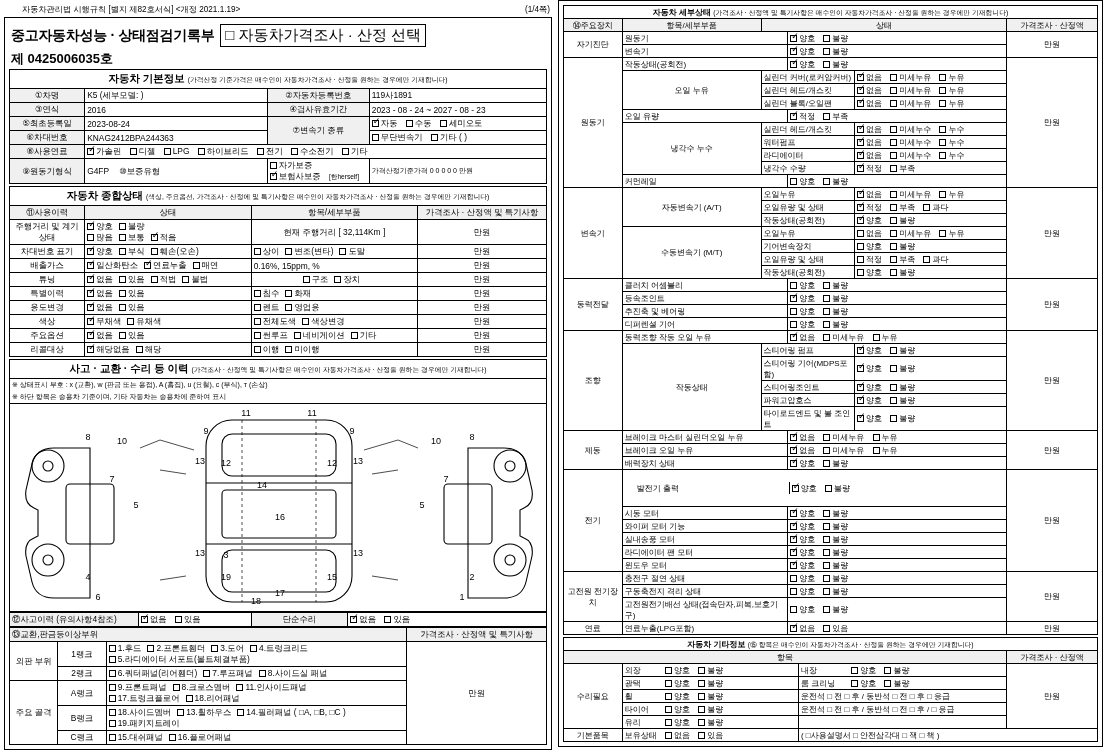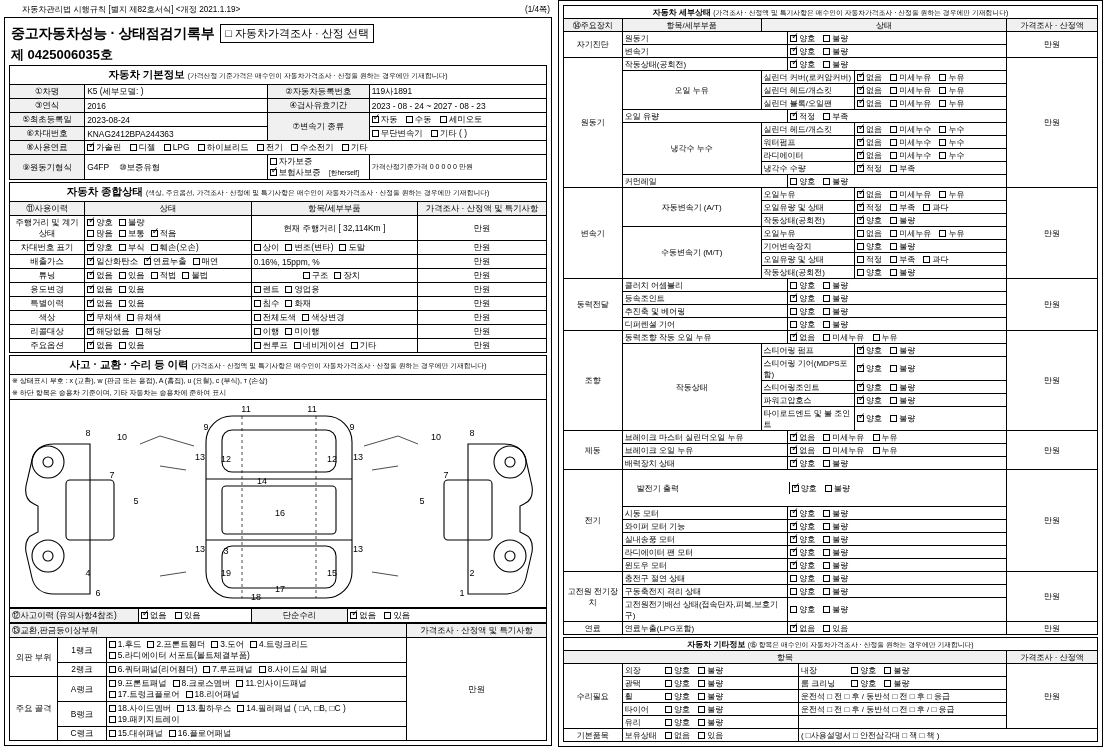--- a/index.html
+++ b/index.html
@@ -16,21 +16,21 @@
   .page-left { left: 4px; width: 548px; }
   .page-right { left: 558px; width: 545px; }
 
   .hdr { display:flex; justify-content:space-between; align-items:flex-end; font-size:8.2px; padding: 4px 2px 2px 2px; margin-left: 16px; }
   .hdr .r { font-size: 8.2px; }
 
   .frame { border: 1.6px solid #000; padding: 4px; }
 
   .title-row { display:flex; align-items:center; justify-content:flex-start; gap:6px; padding: 2px 0 0 2px; }
   .doc-title { font-size: 14px; font-weight: bold; letter-spacing: -0.3px; }
-  .title-check { font-size: 11px; border:1px solid #000; padding: 1px 4px; }
+  .title-check { font-size: 15px; border:1px solid #000; padding: 1px 4px; }
   .subnote { text-align:center; font-size: 7.4px; margin-top:1px; }
   .docno { font-size: 13px; font-weight:bold; margin: 3px 0 1px 2px; }
 
   table { border-collapse: collapse; width: 100%; }
   td, th { border: 0.8px solid #000; padding: 1px 2px; font-size: 8.4px; vertical-align: middle; }
   .sec-title { text-align:center; font-weight:bold; font-size: 10.5px; padding: 2px; }
   .sec-title small { font-weight: normal; font-size: 6.8px; }
   .c { text-align:center; }
   .l { text-align:left; }
   .gray { background:#f0f0f0; }
@@ -180,66 +180,66 @@
         <td class="c">튜닝</td>
         <td>
           <span class="opt"><span class="cb on"></span><span>없음</span></span><span class="opt"><span class="cb"></span><span>있음</span></span><span class="opt"><span class="cb"></span><span>적법</span></span><span class="opt"><span class="cb"></span><span>불법</span></span>
         </td>
         <td class="c">
           <span class="opt"><span class="cb"></span><span>구조</span></span><span class="opt"><span class="cb"></span><span>장치</span></span>
         </td>
         <td class="c">만원</td>
       </tr>
       <tr>
+        <td class="c">특별이력</td>
+        <td>
+          <span class="opt"><span class="cb on"></span><span>없음</span></span><span class="opt"><span class="cb"></span><span>있음</span></span>
+        </td>
+        <td>
+          <span class="opt"><span class="cb"></span><span>침수</span></span><span class="opt"><span class="cb"></span><span>화재</span></span>
+        </td>
+        <td class="c">만원</td>
+      </tr>
+      <tr>
         <td class="c">용도변경</td>
         <td>
           <span class="opt"><span class="cb on"></span><span>없음</span></span><span class="opt"><span class="cb"></span><span>있음</span></span>
         </td>
         <td>
           <span class="opt"><span class="cb"></span><span>렌트</span></span><span class="opt"><span class="cb"></span><span>영업용</span></span>
         </td>
         <td class="c">만원</td>
       </tr>
       <tr>
-        <td class="c">특별이력</td>
+        <td class="c">색상</td>
+        <td>
+          <span class="opt"><span class="cb on"></span><span>무채색</span></span><span class="opt"><span class="cb"></span><span>유채색</span></span>
+        </td>
+        <td>
+          <span class="opt"><span class="cb"></span><span>전체도색</span></span><span class="opt"><span class="cb"></span><span>색상변경</span></span>
+        </td>
+        <td class="c">만원</td>
+      </tr>
+      <tr>
+        <td class="c">주요옵션</td>
         <td>
           <span class="opt"><span class="cb on"></span><span>없음</span></span><span class="opt"><span class="cb"></span><span>있음</span></span>
         </td>
         <td>
-          <span class="opt"><span class="cb"></span><span>침수</span></span><span class="opt"><span class="cb"></span><span>화재</span></span>
+          <span class="opt"><span class="cb"></span><span>썬루프</span></span><span class="opt"><span class="cb"></span><span>네비게이션</span></span><span class="opt"><span class="cb"></span><span>기타</span></span>
         </td>
         <td class="c">만원</td>
       </tr>
       <tr>
-        <td class="c">색상</td>
-        <td>
-          <span class="opt"><span class="cb on"></span><span>무채색</span></span><span class="opt"><span class="cb"></span><span>유채색</span></span>
-        </td>
-        <td>
-          <span class="opt"><span class="cb"></span><span>전체도색</span></span><span class="opt"><span class="cb"></span><span>색상변경</span></span>
-        </td>
-        <td class="c">만원</td>
-      </tr>
-      <tr>
         <td class="c">리콜대상</td>
         <td>
           <span class="opt"><span class="cb on"></span><span>해당없음</span></span><span class="opt"><span class="cb"></span><span>해당</span></span>
         </td>
         <td>
           <span class="opt"><span class="cb"></span><span>이행</span></span><span class="opt"><span class="cb"></span><span>미이행</span></span>
-        </td>
-        <td class="c">만원</td>
-      </tr>
-      <tr>
-        <td class="c">주요옵션</td>
-        <td>
-          <span class="opt"><span class="cb on"></span><span>없음</span></span><span class="opt"><span class="cb"></span><span>있음</span></span>
-        </td>
-        <td>
-          <span class="opt"><span class="cb"></span><span>썬루프</span></span><span class="opt"><span class="cb"></span><span>네비게이션</span></span><span class="opt"><span class="cb"></span><span>기타</span></span>
         </td>
         <td class="c">만원</td>
       </tr>
     </tbody>
       </table>
 
     <table style="margin-top:2px; border-bottom:none">
       <tbody>
           <tr>
             <td class="sec-title">

